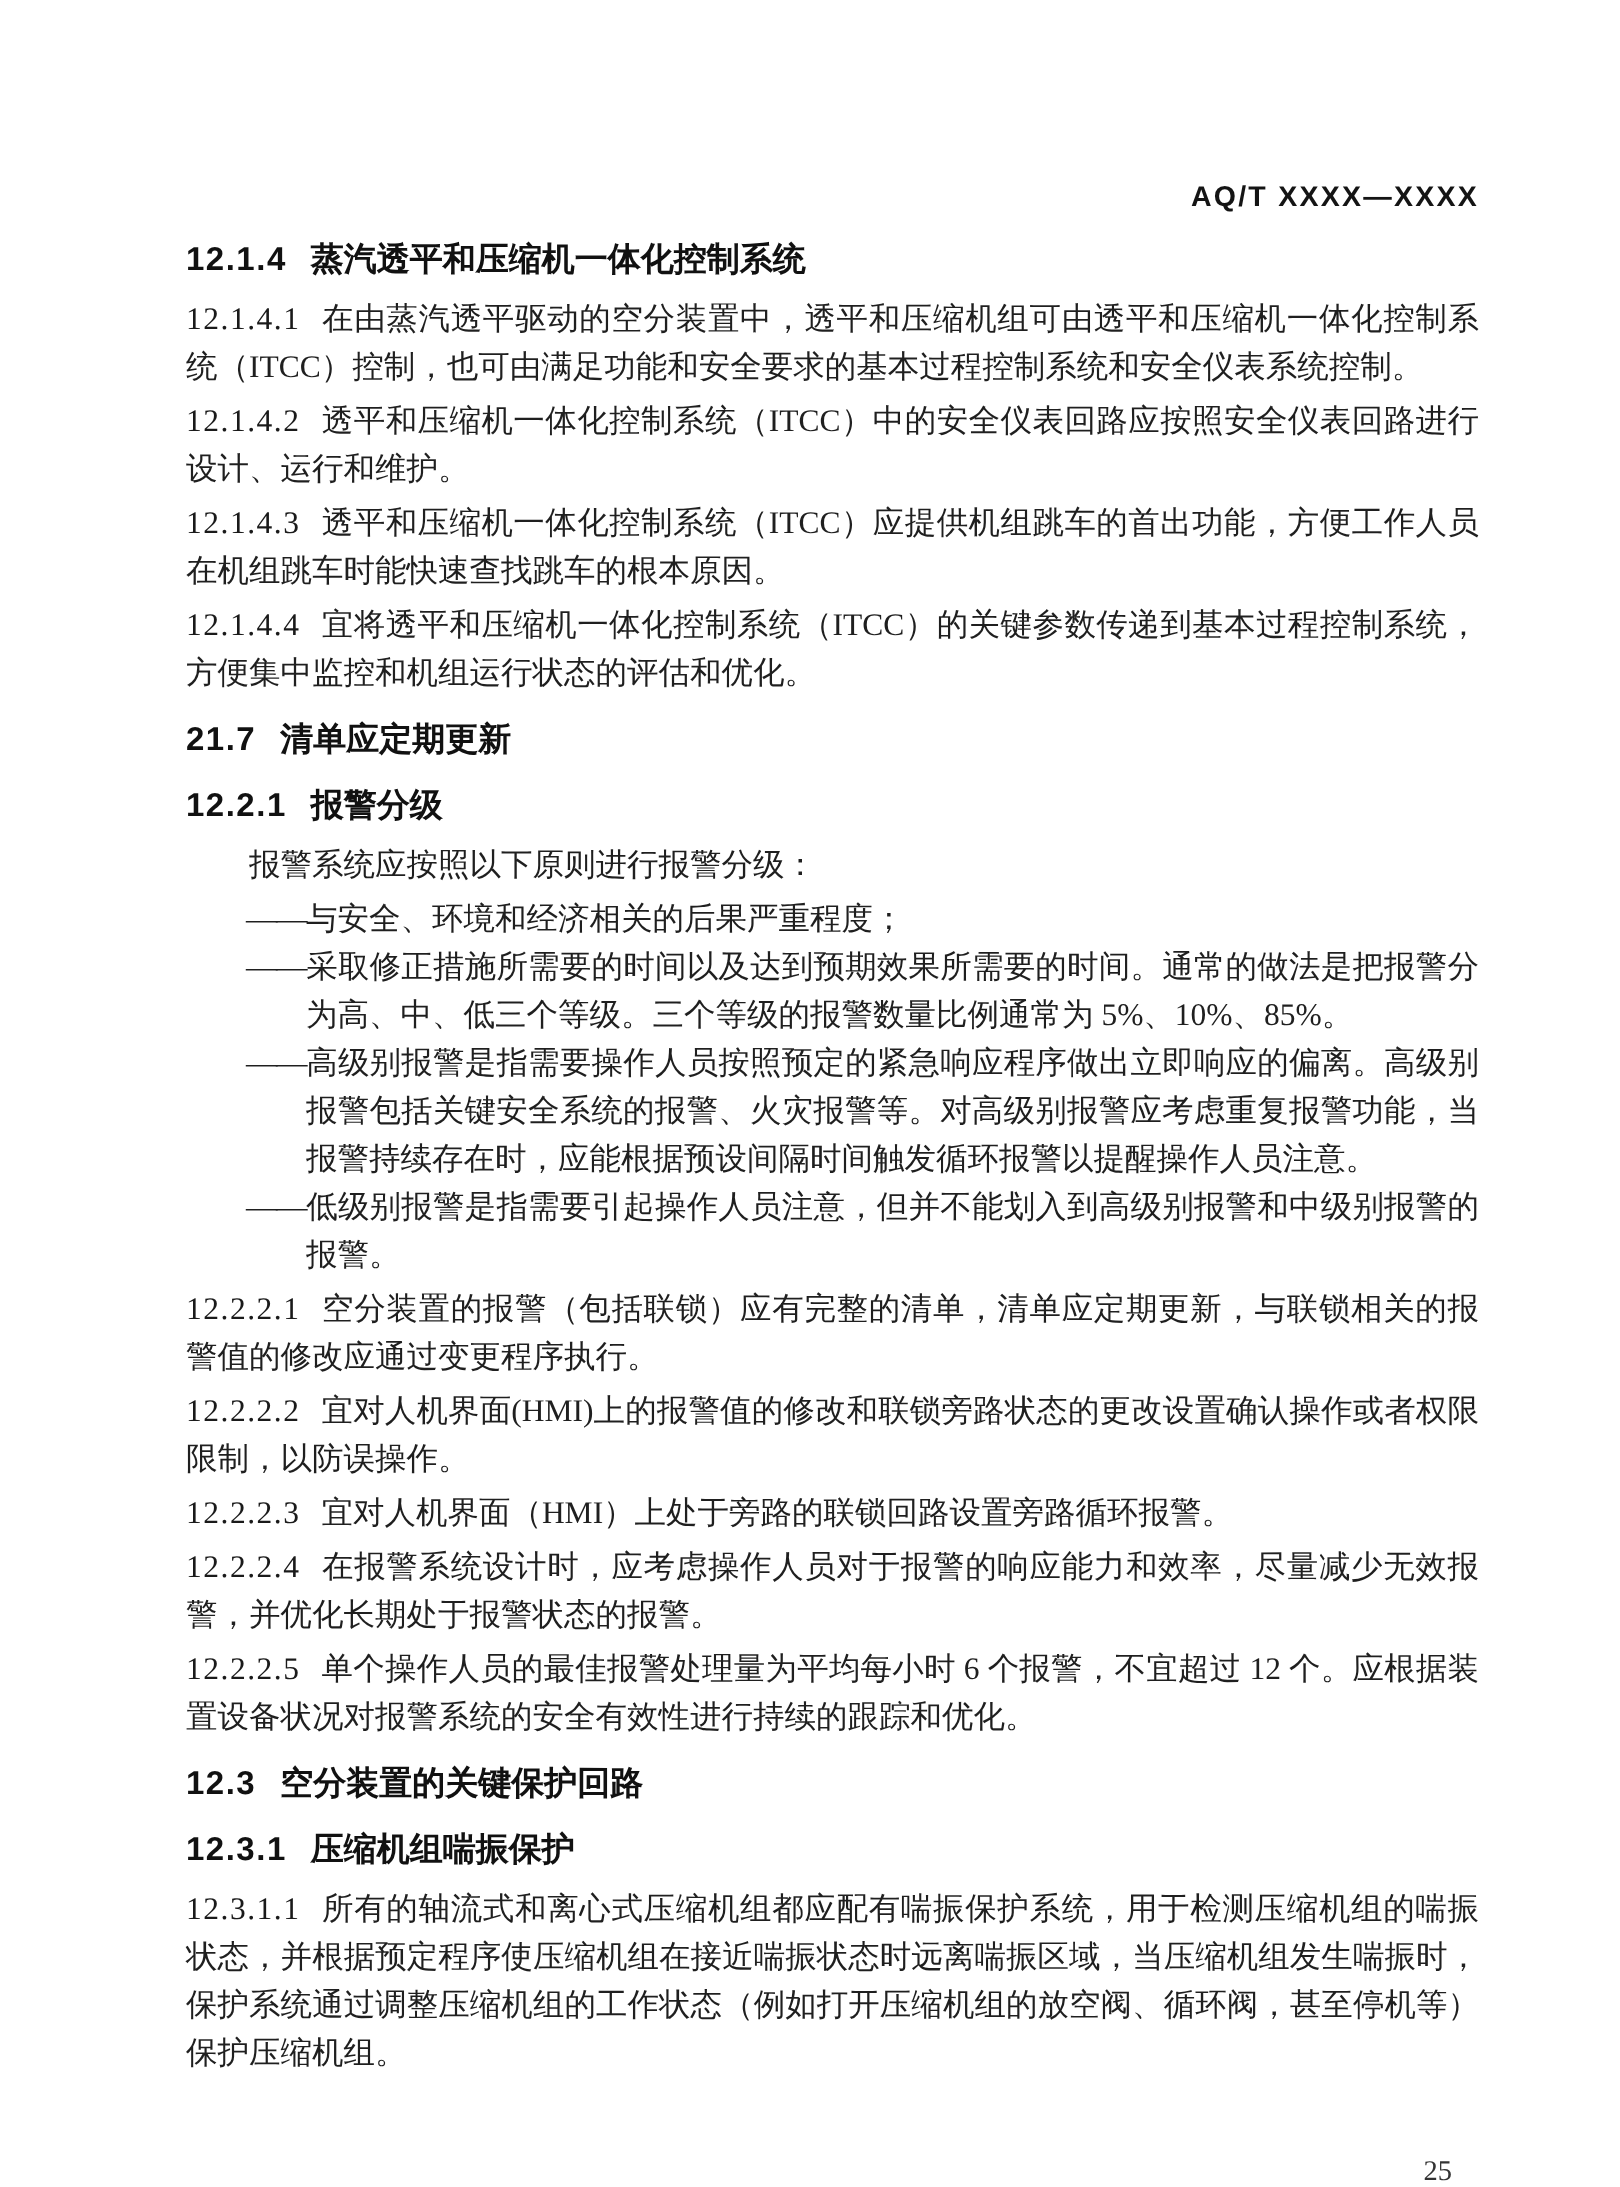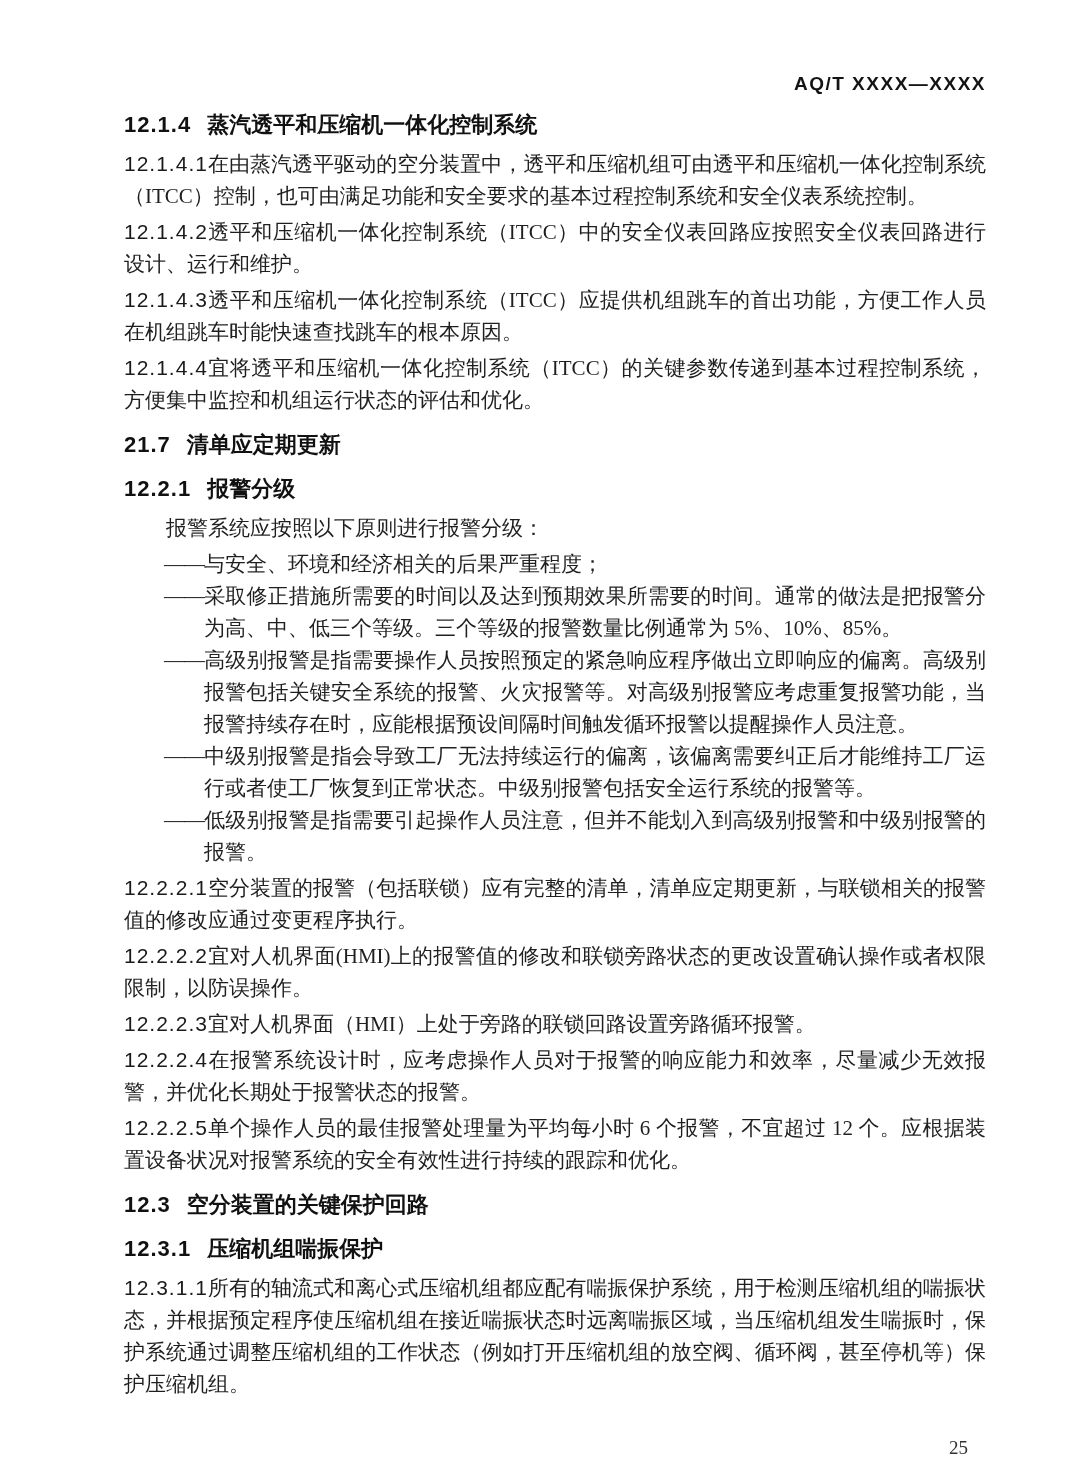--- a/index.html
+++ b/index.html
@@ -1,38 +1,38 @@
 <!DOCTYPE html>
 <html lang="zh"><head>
 <meta charset="utf-8">
 <style>
   html,body{margin:0;padding:0;background:#ffffff;}
   .page{
     width:1080px;height:1458px;box-sizing:border-box;position:relative;
     background:#ffffff;color:#1f1f1f;
-    padding:72px 94px 0 124px;
+    padding:120px 94px 0 124px;
     font-family:"Liberation Serif","DejaVu Serif",serif;
     font-size:21px;line-height:32px;
   }
   .doc-header{
     text-align:right;
     font-family:"Liberation Sans","DejaVu Sans",sans-serif;
     font-weight:bold;font-size:19px;letter-spacing:1.5px;
     line-height:24px;margin:0 0 10px 0;color:#141414;
   }
   .h{
     font-family:"Liberation Sans","DejaVu Sans",sans-serif;
     font-weight:bold;font-size:22px;line-height:30px;
     margin:14px 0 8px 0;color:#111111;
   }
   .h .num{margin-right:16px;letter-spacing:1px;}
   .clause{margin:4px 0;text-align:justify;}
   .clause .num{
-    font-family:Liberation Sans, sans-serif;
-    letter-spacing:1px;white-space:nowrap;color:#1a1a1a;
+    font-family:Liberation Serif, serif;
+    letter-spacing:1px;margin-right:14px;white-space:nowrap;color:#1a1a1a;
   }
   .intro{margin:4px 0;text-indent:42px;}
   .dash{margin:0;padding-left:80px;text-indent:-40px;text-align:justify;}
   .dash .marker{letter-spacing:-1px;}
   .page-number{
     position:absolute;top:1436px;right:112px;
     font-size:19px;color:#333333;line-height:24px;
   }
 </style>
 </head>
@@ -77,23 +77,20 @@
   </p>
 
   <p class="dash">
     <span class="marker">——</span><span>采取修正措施所需要的时间以及达到预期效果所需要的时间。通常的做法是把报警分为高、中、低三个等级。三个等级的报警数量比例通常为 5%、10%、85%。</span>
   </p>
 
   <p class="dash">
     <span class="marker">——</span><span>高级别报警是指需要操作人员按照预定的紧急响应程序做出立即响应的偏离。高级别报警包括关键安全系统的报警、火灾报警等。对高级别报警应考虑重复报警功能，当报警持续存在时，应能根据预设间隔时间触发循环报警以提醒操作人员注意。</span>
   </p>
 
-  <p class="dash">
-    <span class="marker">——</span><span>中级别报警是指会导致工厂无法持续运行的偏离，该偏离需要纠正后才能维持工厂运行或者使工厂恢复到正常状态。中级别报警包括安全运行系统的报警等。</span>
-  </p>
 
   <p class="dash">
     <span class="marker">——</span><span>低级别报警是指需要引起操作人员注意，但并不能划入到高级别报警和中级别报警的报警。</span>
   </p>
 
 
   <p class="clause">
     <span class="num">12.2.2.1</span><span>空分装置的报警（包括联锁）应有完整的清单，清单应定期更新，与联锁相关的报警值的修改应通过变更程序执行。</span>
   </p>
 

